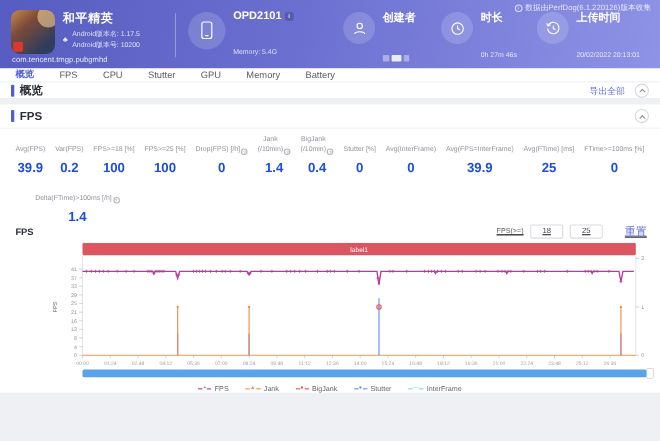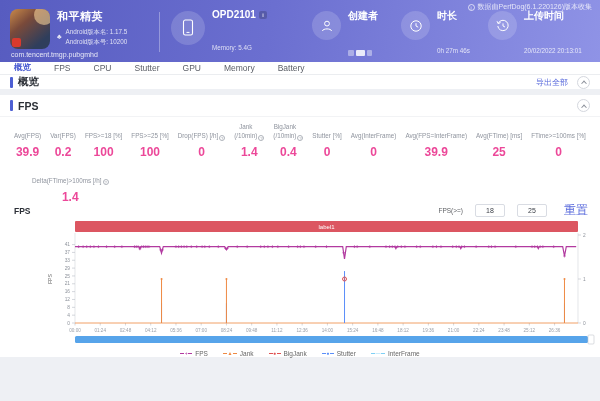--- a/index.html
+++ b/index.html
@@ -65,30 +65,30 @@
 
   
   .fps-card { background:#fff; flex:1; }
   .fps-title-row { height:22px; display:flex; align-items:center; padding:0 10px; border-bottom:1px solid #f2f3f5; }
   .stats-row { display:flex; justify-content:space-between; padding:8px 14px 6px 14px; align-items:flex-end; height:48px; }
   .stat { display:flex; flex-direction:column; align-items:center; }
   .stat-label-row { display:flex; align-items:flex-end; gap:1px; }
   .stat-label { font-size:6.3px; color:#8f949e; white-space:pre-line; text-align:center; line-height:1.4; }
   .info-dot { width:6px; height:6px; border:0.5px solid #b0b4bc; border-radius:50%; font-size:4.2px;
     color:#9aa0a8; line-height:5.5px; text-align:center; flex:none; margin-bottom:.5px; }
-  .stat-value { font-size:12px; font-weight:bold; color:#ec4899; margin-top:4px; }
+  .stat-value { font-size:12px; font-weight:bold; color:#1d4ed8; margin-top:4px; }
   .stats-row2 { padding:4px 14px 2px 32px; height:34px; }
   .stats-row2 .stat { display:inline-flex; }
   .chart-header { display:flex; align-items:center; padding:3px 12px 0 14px; height:20px; }
   .chart-title { font-size:8.5px; font-weight:bold; color:#2b2f36; }
-  .filter { margin-left:auto; display:flex; align-items:center; gap:12px; }
+  .filter { margin-left:auto; display:flex; align-items:center; gap:6px;text-decoration:underline; }
   .filter-label { font-size:6.5px; color:#606266; }
   .filter input { width:30px; height:13px; border:1px solid #d9dce3; border-radius:2px; font-size:7px;
     text-align:center; color:#3a3e46; font-family:inherit; }
-  .reset-link { font-size:12px; color:#5a6bdc; margin-left:5px; cursor:pointer; }
+  .reset-link { font-size:10px; color:#5a6bdc; margin-left:14px; cursor:pointer; }
   #fps-chart { display:block; }
   .legend { display:flex; justify-content:center; gap:15px; font-size:6.5px; color:#666; padding-top:1px; }
   .legend-item { display:inline-flex; align-items:center; cursor:pointer; }
   .lm-line { width:4px; height:1px; display:inline-block; }
   .lm-sym { font-size:5px; margin:0 .5px; line-height:1; }
   .lm-label { margin-left:3px; }
 </style>
 </head>
 <body>
 

